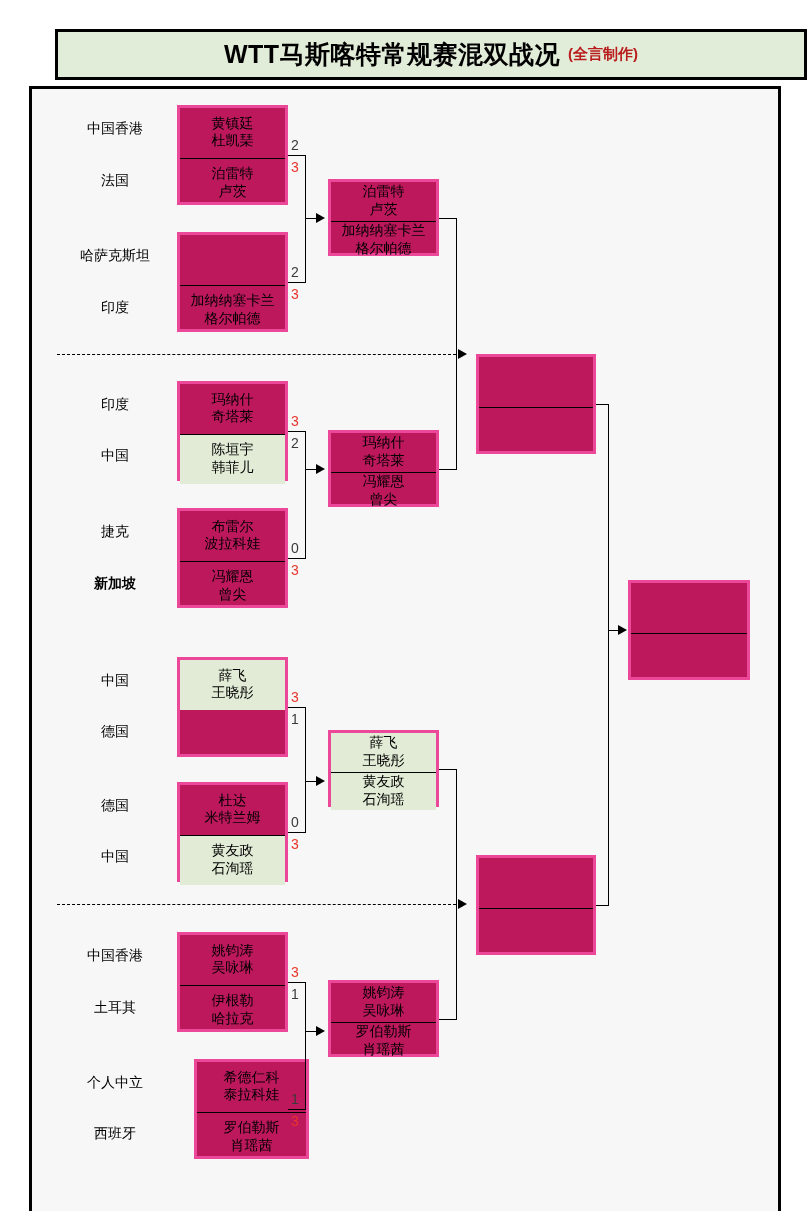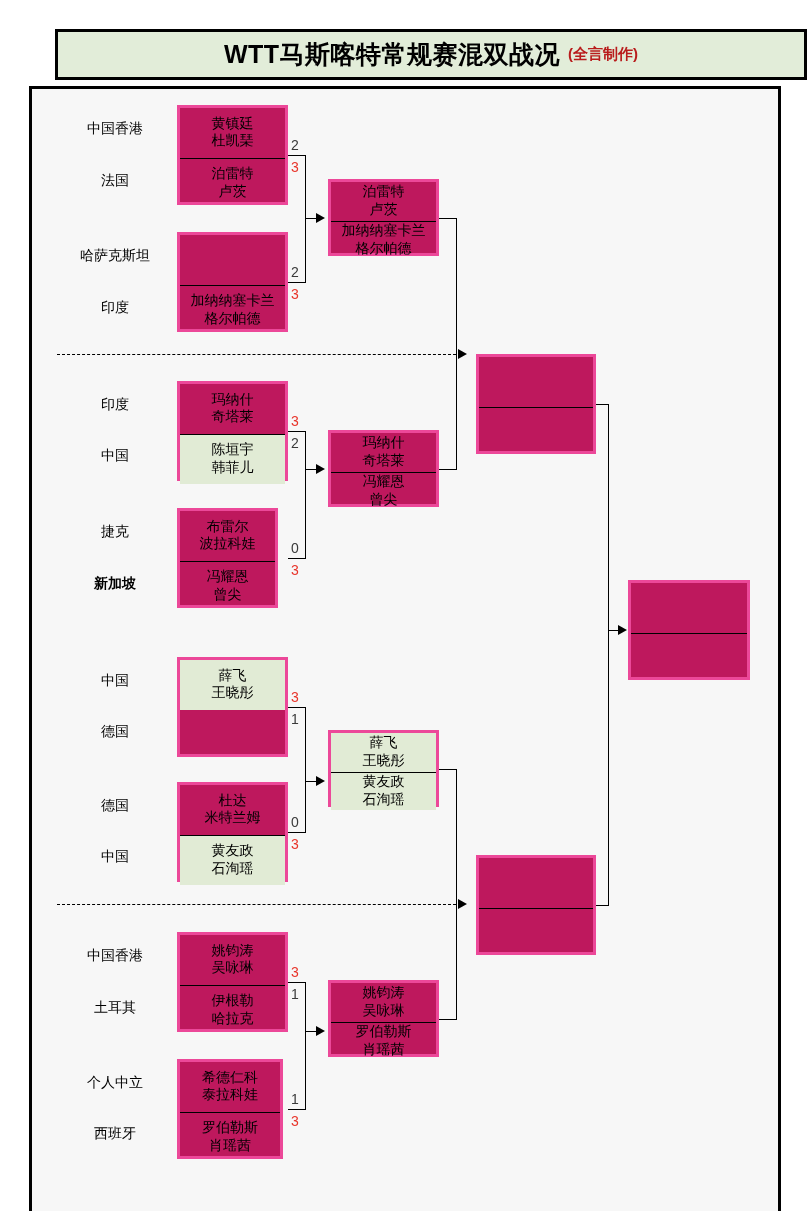--- a/index.html
+++ b/index.html
@@ -192,21 +192,21 @@
       <span class="ln">奇塔莱</span>
     </div>
     <div class="half bot green">
       <span class="ln">陈垣宇</span>
       <span class="ln">韩菲儿</span>
     </div>
   </div>
   <div class="score red" style="left:291px; top:414px;">3</div>
   <div class="score" style="left:291px; top:436px;">2</div>
 
-  <div class="box" style="left:177px; top:508px; width:101px; height:100px;">
+  <div class="box" style="left:177px; top:508px; width:111px; height:100px;">
     <div class="half top">
       <span class="ln">布雷尔</span>
       <span class="ln">波拉科娃</span>
     </div>
     <div class="half bot">
       <span class="ln">冯耀恩</span>
       <span class="ln">曾尖</span>
     </div>
   </div>
   <div class="score" style="left:291px; top:541px;">0</div>
@@ -240,21 +240,21 @@
       <span class="ln">吴咏琳</span>
     </div>
     <div class="half bot">
       <span class="ln">伊根勒</span>
       <span class="ln">哈拉克</span>
     </div>
   </div>
   <div class="score red" style="left:291px; top:965px;">3</div>
   <div class="score" style="left:291px; top:987px;">1</div>
 
-  <div class="box" style="left:177px; top:1059px; width:106px; height:100px;">
+  <div class="box" style="left:194px; top:1059px; width:115px; height:100px;">
     <div class="half top">
       <span class="ln">希德仁科</span>
       <span class="ln">泰拉科娃</span>
     </div>
     <div class="half bot">
       <span class="ln">罗伯勒斯</span>
       <span class="ln">肖瑶茜</span>
     </div>
   </div>
   <div class="score" style="left:291px; top:1092px;">1</div>

